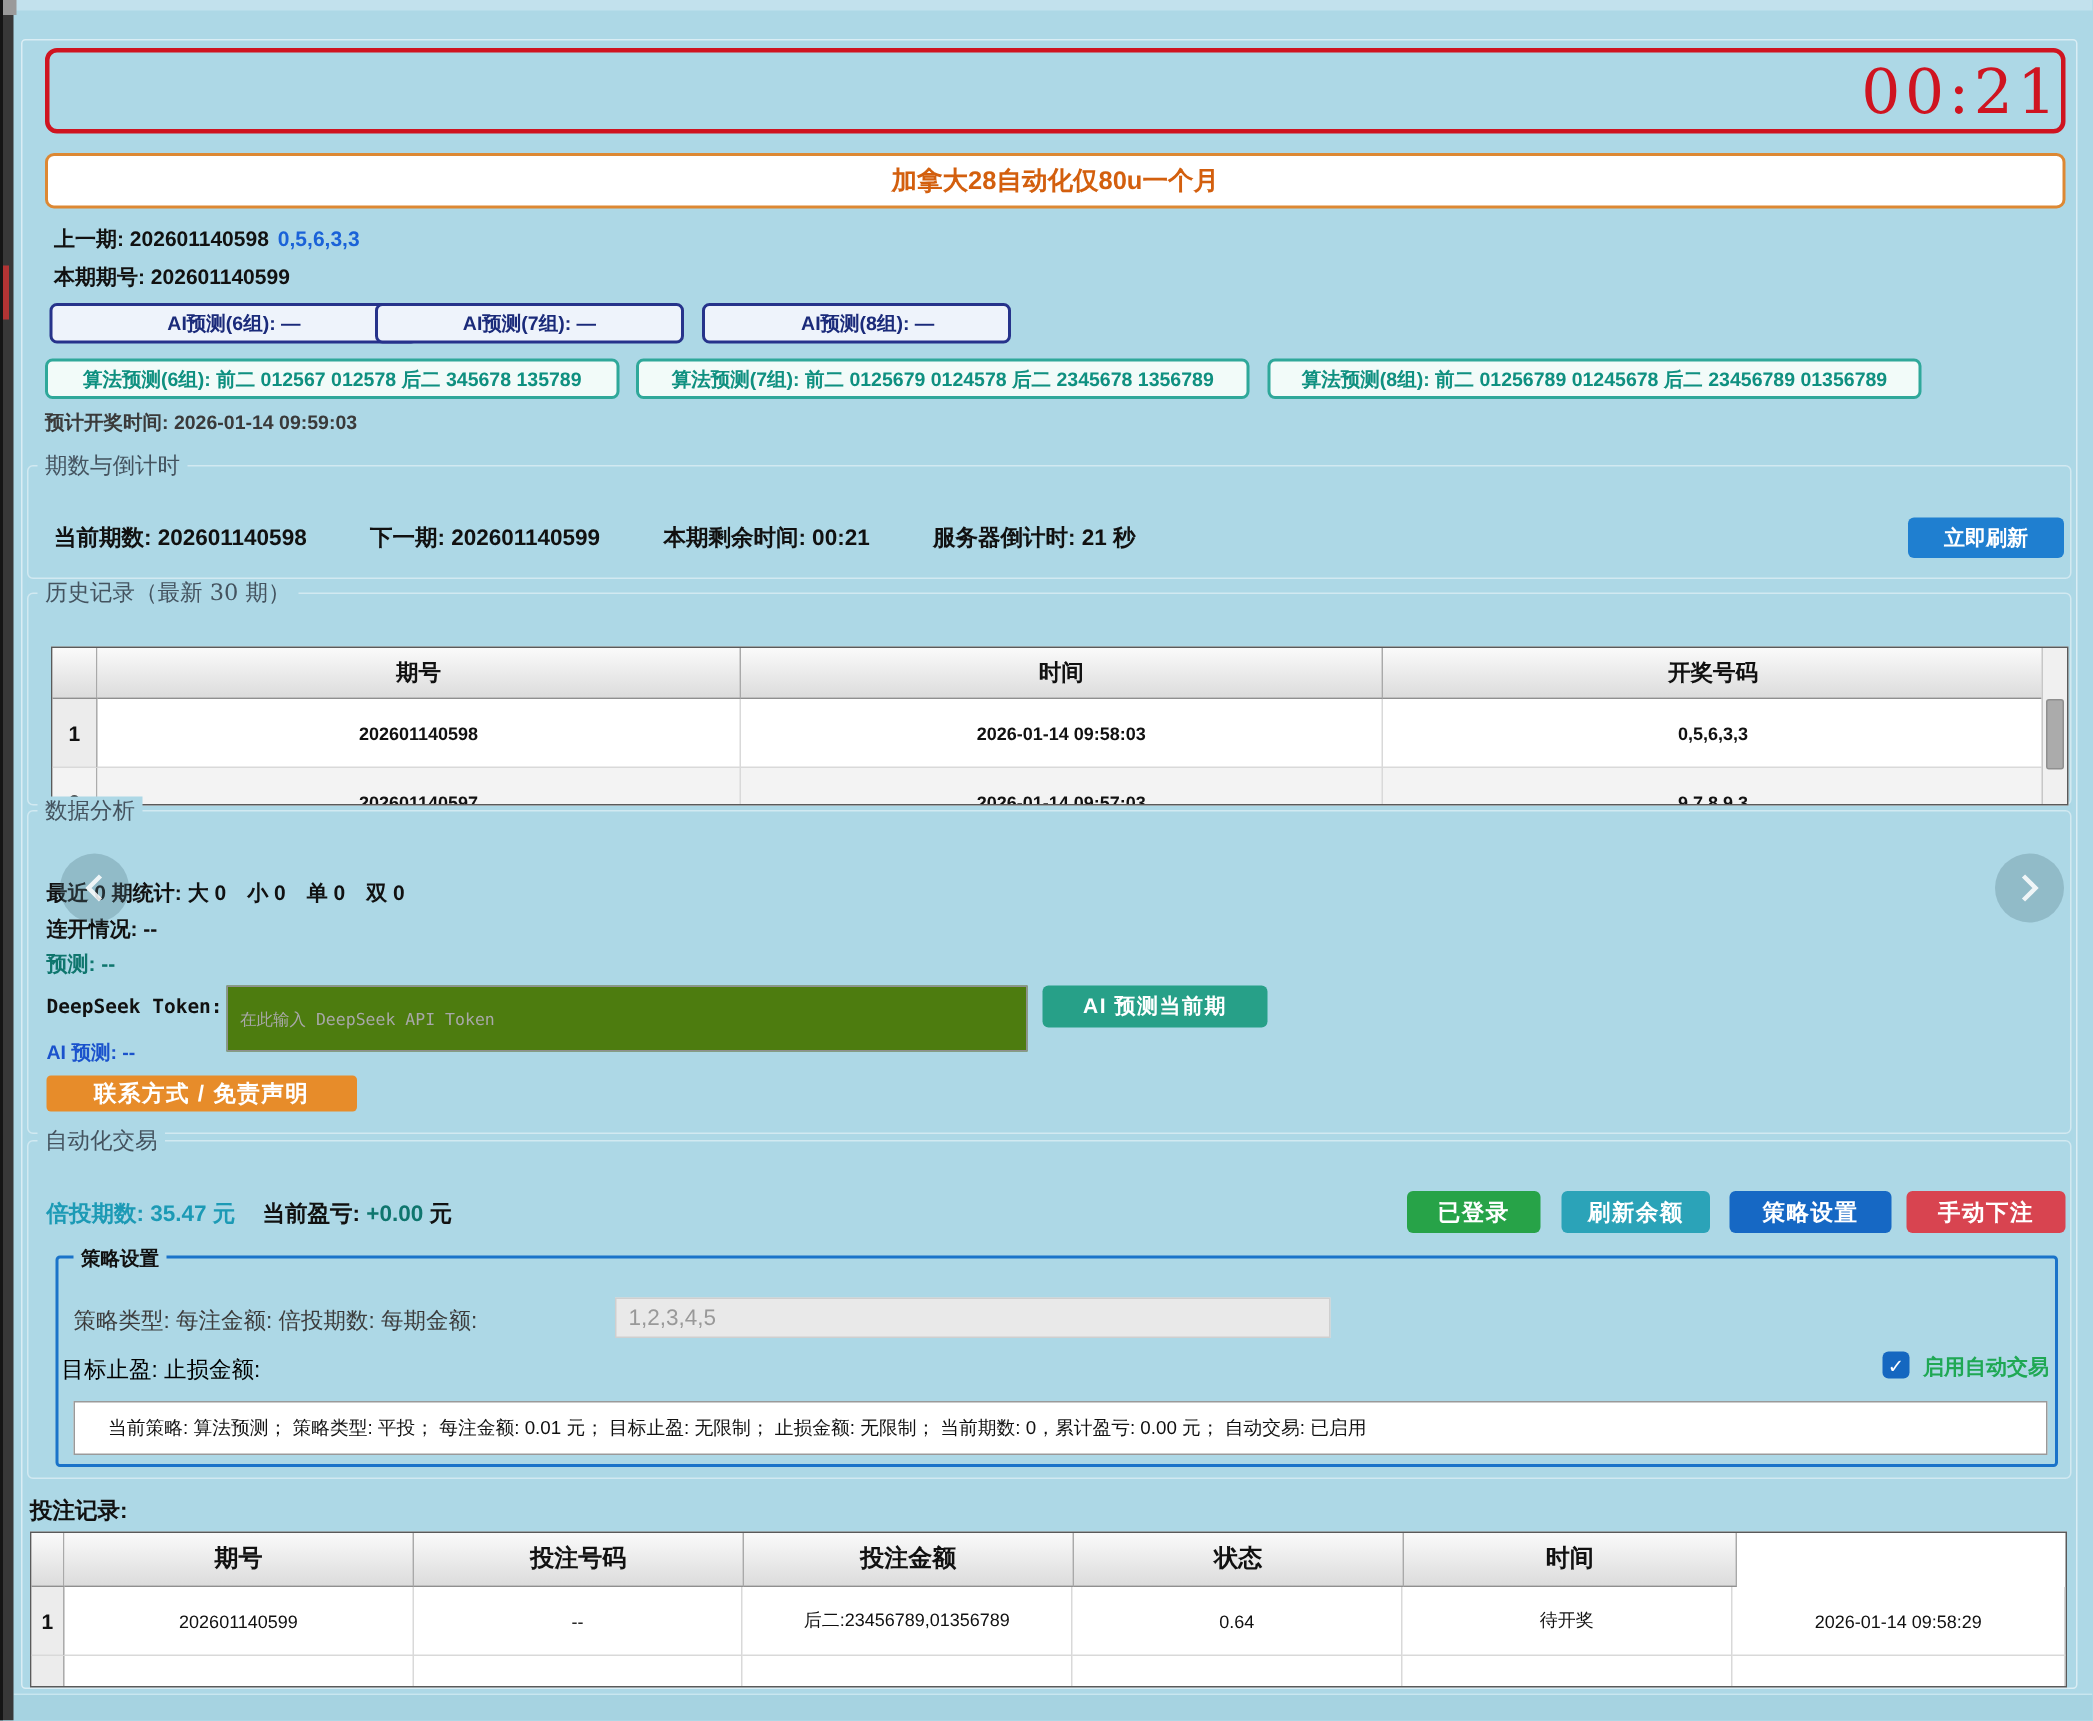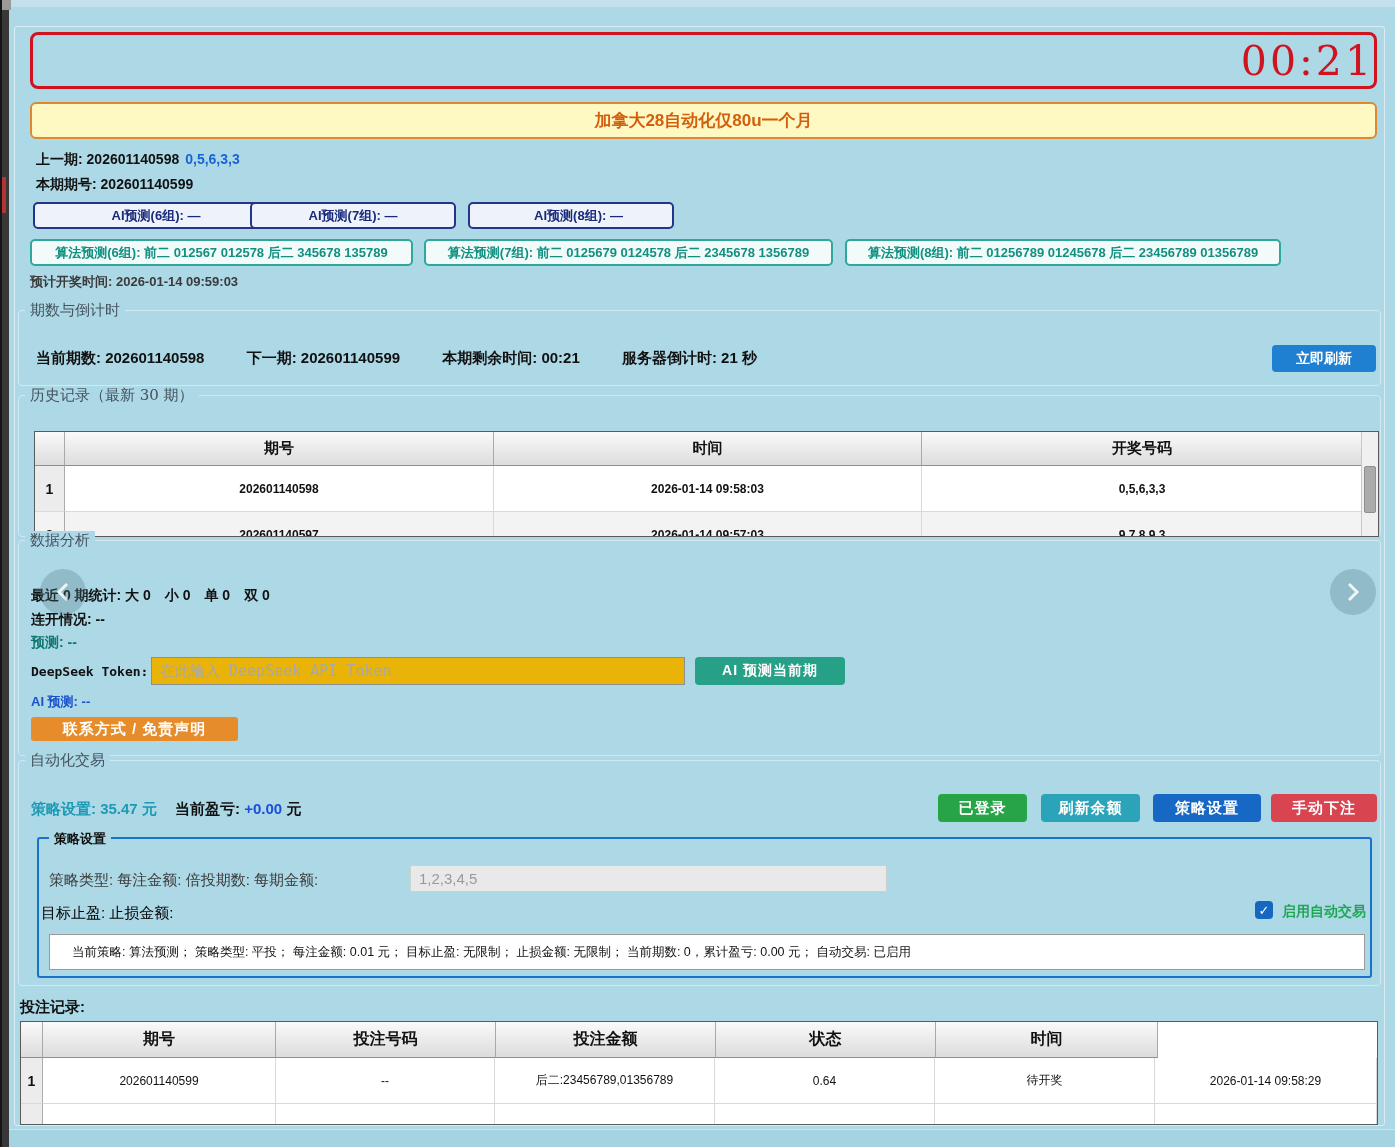--- a/index.html
+++ b/index.html
@@ -11,21 +11,21 @@
   .left-strip .red-mark { position:absolute; left:0; top:177px; width:4px; height:36px; background:#b23434; }
   .left-strip .top-gray { position:absolute; left:0; top:0; width:9px; height:10px; background:#9a9a9a; }
   .top-strip { position:absolute; left:9px; top:0; right:0; height:7px; background:#c2e1ed; }
   .bottom-strip { position:absolute; left:9px; right:0; top:1129px; height:18px; background:#a6d3e1; border-top:1px solid #c9e6ef; }
   .outer-frame { position:absolute; left:14px; top:26px; width:1371px; height:1100px; border:1px solid rgba(255,255,255,0.55); border-radius:3px; pointer-events:none; }
 
   
   .countdown-box { position:absolute; left:30px; top:32px; width:1347px; height:57px;
     border:3px solid #cf1420; border-radius:8px; display:flex; align-items:center; justify-content:flex-end; }
   .countdown-text { font-family:"DejaVu Serif", serif; font-size:41px; color:#cf1420; letter-spacing:3px; }
-  .banner { position:absolute; left:30px; top:102px; width:1347px; height:37px; background:#fef9c3;
+  .banner { position:absolute; left:30px; top:102px; width:1347px; height:37px; background:#ffffff;
     border:2px solid #dd8833; border-radius:6px; display:flex; align-items:center; justify-content:center; }
   .banner-text { font-size:17px; font-weight:bold; color:#d35f0e; }
 
   
   .prev-line { position:absolute; left:36px; top:151px; font-size:14px; font-weight:bold; color:#111; }
   .prev-line .nums { color:#1a62d8; margin-left:6px; }
   .issue-line { position:absolute; left:36px; top:176px; font-size:14px; font-weight:bold; color:#111; }
 
   
   .ai-btn { position:absolute; top:202px; height:27px; background:#eef3fb; border:2px solid #26338b; border-radius:5px;
@@ -65,36 +65,36 @@
   .hist-grid .g-body .g-cell { font-weight:bold; }
   .hc0{ width:30px; } .hc1{ width:429px; } .hc2{ width:428px; } .hc3{ width:441px; }
   .row-alt .g-cell { background:#f3f3f3; }
   .scrollbar { position:absolute; right:0; top:0; width:17px; height:106px; background:#f0f0f0; border-left:1px solid #c7c7c7; }
   .scroll-thumb { position:absolute; left:2px; top:34px; width:12px; height:47px; background:#ababab; border-radius:2px; border:1px solid #8f8f8f; }
 
   
   .an-line { position:absolute; left:12px; font-size:14px; font-weight:bold; color:#111; white-space:nowrap; }
   .an-stats { top:46px; } .an-streak { top:70px; } .an-pred { top:93px; color:#0f766e; }
   .token-label { position:absolute; left:12px; top:123px; font-family:"DejaVu Sans Mono", monospace; font-size:13px; font-weight:bold; color:#111; }
-  .token-input { position:absolute; left:132px; top:116px; width:534px; height:28px; border:1px solid #8f8f8f; background:#eab308;
-    font-family:"DejaVu Sans Mono", monospace; font-size:15px; padding:0 8px; color:#222; }
+  .token-input { position:absolute; left:132px; top:116px; width:534px; height:44px; border:1px solid #8f8f8f; background:#4d7c0f;
+    font-family:"DejaVu Sans Mono", monospace; font-size:11px; padding:0 8px; color:#222; }
   .token-input::placeholder { color:#a8a8a8; }
   .ai-predict-btn { position:absolute; left:676px; top:116px; width:150px; height:28px; background:#27a088; font-size:14px; letter-spacing:1px; }
   .ai-result { position:absolute; left:12px; top:152px; font-size:13px; font-weight:bold; color:#1a52cc; }
   .contact-btn { position:absolute; left:12px; top:176px; width:207px; height:24px; background:#e78c2a; border-radius:3px; font-size:15px; letter-spacing:1px; }
   .carousel { position:absolute; top:28px; width:46px; height:46px; border-radius:50%; background:rgba(82,118,134,0.30);
     display:flex; align-items:center; justify-content:center; cursor:pointer; }
   .car-left { left:21px; } .car-right { left:1311px; }
   .carousel svg { stroke:rgba(255,255,255,0.85); stroke-width:3; fill:none; }
 
   
   .bal-line { position:absolute; left:12px; top:39px; font-size:15px; font-weight:bold; white-space:nowrap; }
   .bal-label, .bal-value { color:#1c9ab5; }
   .pnl-label { color:#111; margin-left:14px; }
-  .pnl-value { color:#1d4ed8; } .pnl-unit { color:#111; }
+  .pnl-value { color:#0f766e; } .pnl-unit { color:#111; }
   .tr-btn { position:absolute; top:33px; height:28px; font-size:15px; letter-spacing:1px; }
   .btn-login   { left:919px; width:89px;  background:#27a348; }
   .btn-refresh { left:1022px; width:99px; background:#2ba3b8; }
   .btn-strategy{ left:1134px; width:108px; background:#1668c4; }
   .btn-manual  { left:1252px; width:106px; background:#d84450; }
   .fs-strategy { position:absolute; left:18px; top:76px; width:1335px; height:141px; border:2px solid #1a73c9; border-radius:3px; }
   .fs-strategy > .legend { position:absolute; top:-9px; left:10px; background:#ADD8E6; padding:0 5px;
     font-family:"Liberation Sans", sans-serif; font-size:13px; font-weight:bold; color:#111; }
   .strat-row1 { position:absolute; left:10px; top:32px; font-size:15px; color:#3c3c3c; white-space:nowrap; }
   .strat-input { position:absolute; left:371px; top:26px; width:477px; height:27px; background:#e9e9e9; border:1px solid #cfcfcf;
@@ -209,21 +209,21 @@
   <div class="carousel car-right">
     <svg width="18" height="22" viewBox="0 0 18 22">
         <polyline points="5,3 13,11 5,19"></polyline>
       </svg>
   </div>
 </div>
 
 <div class="fs fs-trading">
   <span class="legend">自动化交易</span>
   <div class="bal-line">
-    <span class="bal-label">策略设置:</span>
+    <span class="bal-label">倍投期数:</span>
     <span class="bal-value">35.47 元</span>
     <span class="pnl-label">当前盈亏:</span>
     <span class="pnl-value">+0.00</span>
     <span class="pnl-unit">元</span>
   </div>
   <button class="btn tr-btn btn-login">已登录</button>
   <button class="btn tr-btn btn-refresh">刷新余额</button>
   <button class="btn tr-btn btn-strategy">策略设置</button>
   <button class="btn tr-btn btn-manual">手动下注</button>
 

